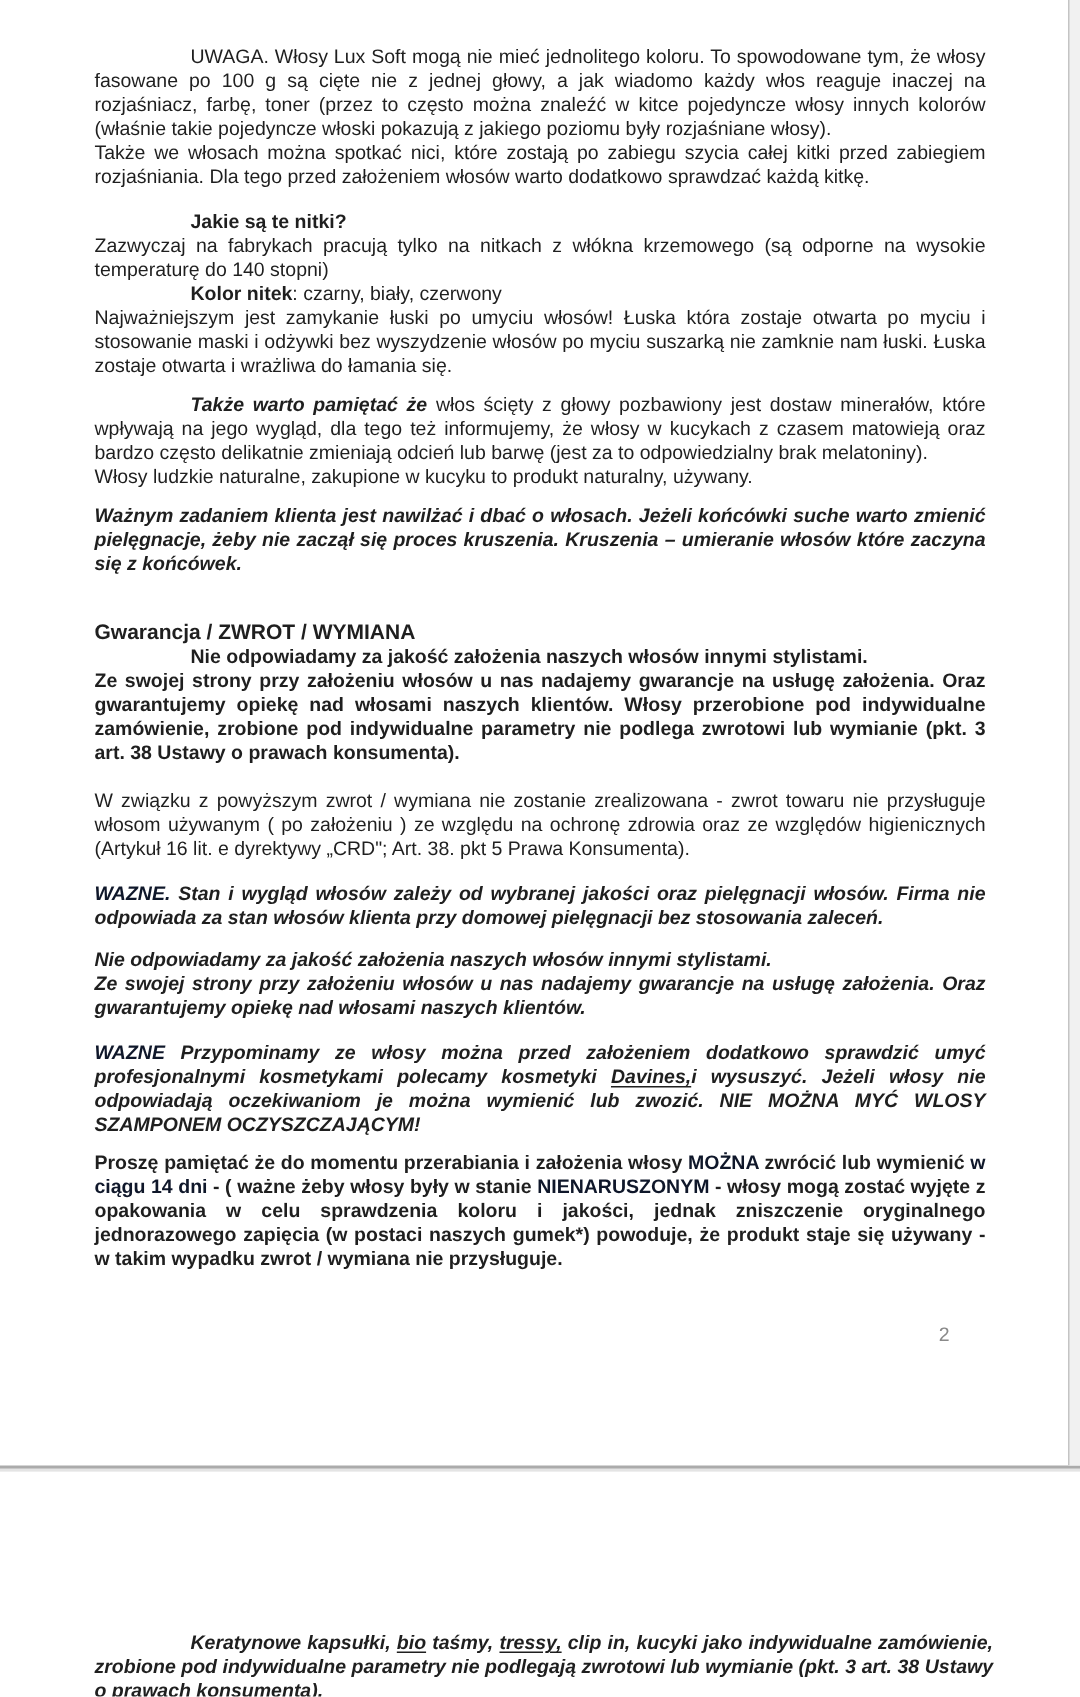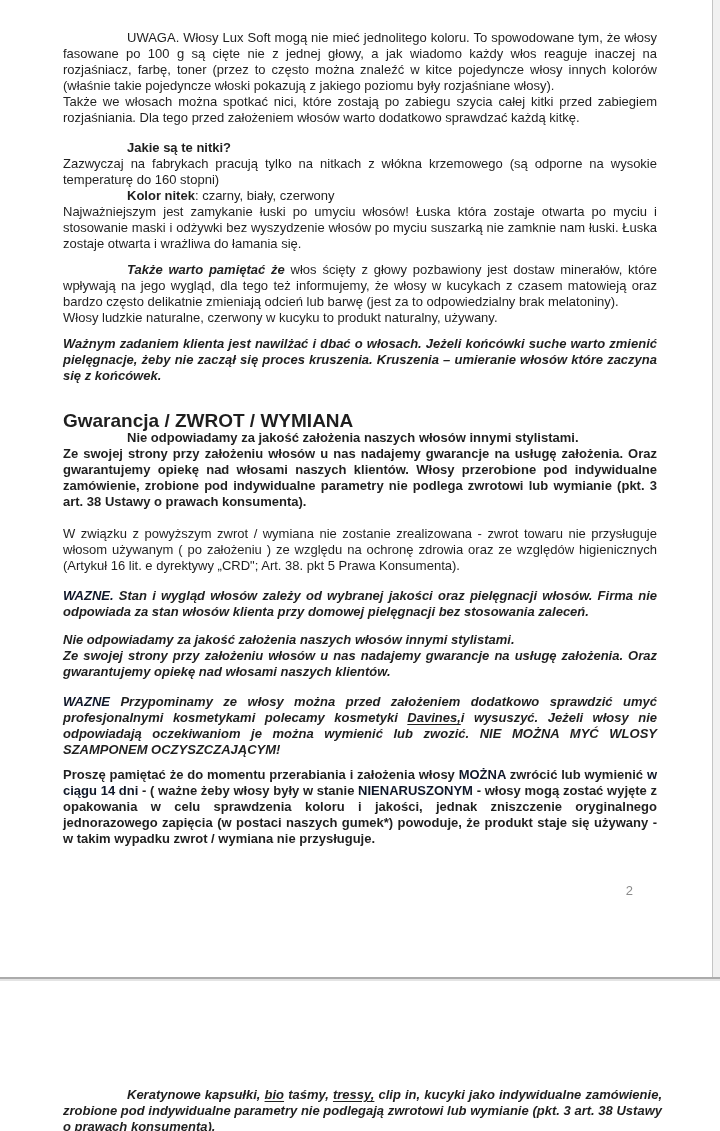--- a/index.html
+++ b/index.html
@@ -59,21 +59,21 @@
   .sq {
     text-decoration-line: underline;
     text-decoration-style: wavy;
     text-decoration-color: #C00000;
     text-decoration-thickness: 1px;
     text-underline-offset: 2px;
     text-decoration: underline;
   }
   .section-heading {
     margin: 0;
-    font-size: 19px;
+    font-size: 14px;
     line-height: 18px;
     font-weight: bold;
     text-align: left;
   }
   .page-number-row {
     margin-top: 34px;
     text-align: right;
     padding-right: 24px;
   }
   .page-number {
@@ -95,29 +95,29 @@
 <div class="viewport">
 
   <div class="page page2">
 
     <p class="para indent">UWAGA. Włosy Lux Soft mogą nie mieć jednolitego koloru. To spowodowane tym, że włosy fasowane po 100 g są cięte nie z jednej głowy, a jak wiadomo każdy włos reaguje inaczej na rozjaśniacz, farbę, toner (przez to często można znaleźć w kitce pojedyncze włosy innych kolorów (właśnie takie pojedyncze włoski pokazują z jakiego poziomu były rozjaśniane włosy).</p>
 
     <p class="para g14">Także we włosach można spotkać nici, które zostają po zabiegu szycia całej kitki przed zabiegiem rozjaśniania. Dla tego przed założeniem włosów warto dodatkowo sprawdzać każdą kitkę.</p>
 
     <p class="para indent b">Jakie są te nitki?</p>
 
-    <p class="para">Zazwyczaj na fabrykach pracują tylko na nitkach z włókna krzemowego (są odporne na wysokie temperaturę do 160 stopni)</p>
+    <p class="para">Zazwyczaj na fabrykach pracują tylko na nitkach z włókna krzemowego (są odporne na wysokie temperaturę do 140 stopni)</p>
 
     <p class="para indent"><span class="b">Kolor nitek</span><span>: czarny, biały, czerwony</span></p>
 
     <p class="para g10">Najważniejszym jest zamykanie łuski po umyciu włosów! Łuska która zostaje otwarta po myciu i stosowanie maski i odżywki bez wyszydzenie włosów po myciu suszarką nie zamknie nam łuski. Łuska zostaje otwarta i wrażliwa do łamania się.</p>
 
     <p class="para indent g6"><span class="bi">Także warto pamiętać że</span><span> włos ścięty z głowy pozbawiony jest dostaw minerałów, które wpływają na jego wygląd, dla tego też informujemy, że włosy w kucykach z czasem matowieją oraz bardzo często delikatnie zmieniają odcień lub barwę (jest za to odpowiedzialny brak melatoniny).</span></p>
 
-    <p class="para g10">Włosy ludzkie naturalne, czerwony w kucyku to produkt naturalny, używany.</p>
+    <p class="para g10">Włosy ludzkie naturalne, zakupione w kucyku to produkt naturalny, używany.</p>
 
     <p class="para bi g28">Ważnym zadaniem klienta jest nawilżać i dbać o włosach. Jeżeli końcówki suche warto zmienić pielęgnacje, żeby nie zaczął się proces kruszenia. Kruszenia – umieranie włosów które zaczyna się z końcówek.</p>
 
     <p class="section-heading">Gwarancja / ZWROT / WYMIANA</p>
 
     <p class="para indent b">Nie odpowiadamy za jakość założenia naszych włosów innymi stylistami.</p>
 
     <p class="para b g16">Ze swojej strony przy założeniu włosów u nas nadajemy gwarancje na usługę założenia. Oraz gwarantujemy opiekę nad włosami naszych klientów. Włosy przerobione pod indywidualne zamówienie, zrobione pod indywidualne parametry nie podlega zwrotowi lub wymianie (pkt. 3 art. 38 Ustawy o prawach konsumenta).</p>
 
 

